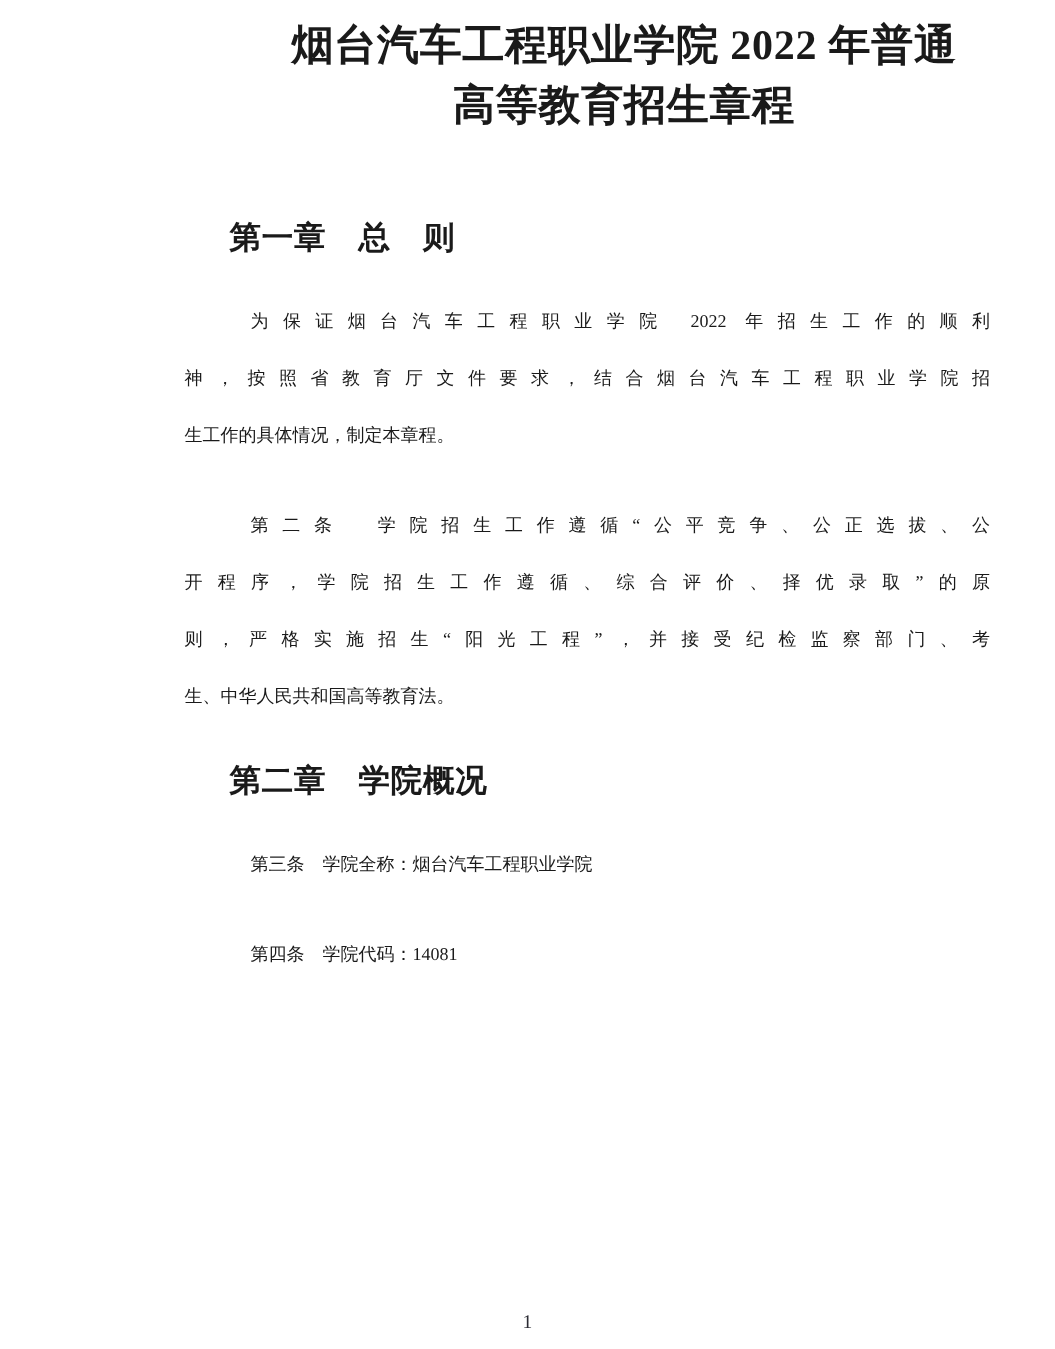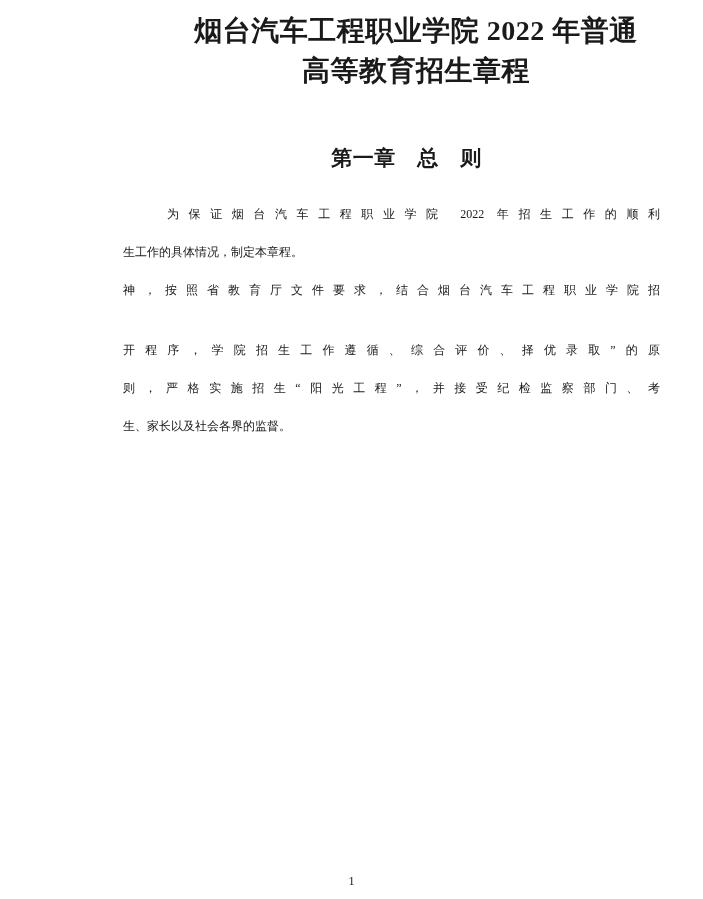--- a/index.html
+++ b/index.html
@@ -30,21 +30,21 @@
     font-weight: bold;
     line-height: 40px;
     text-align: center;
     letter-spacing: 0.5px;
   }
   .title-line { display: block; }
   .chapter-heading {
     font-size: 21px;
     font-weight: bold;
     line-height: 30px;
-    text-align: center;
+    text-align: left;
     padding-left: 30px;
     margin: 0 0 22px 0;
     letter-spacing: 0.5px;
   }
   .paragraph {
     margin: 0 0 22px 0;
     font-size: 12px;
     line-height: 38px;
   }
   .line {
@@ -76,25 +76,35 @@
   <div class="content">
     <h1 class="doc-title">
       <span class="title-line">烟台汽车工程职业学院 2022 年普通</span>
       <span class="title-line">高等教育招生章程</span>
     </h1>
     <div>
         <div>
           <div class="chapter-heading">第一章　总　则</div>
           <div class="paragraph">
             <div class="line first">为保证烟台汽车工程职业学院 2022 年招生工作的顺利</div>
+            <div class="line">神，按照省教育厅文件要求，结合烟台汽车工程职业学院招</div>
             <div class="line last">生工作的具体情况，制定本章程。</div>
-            <div class="line">神，按照省教育厅文件要求，结合烟台汽车工程职业学院招</div>
           </div>
           <div class="paragraph">
+            <div class="line first">第二条　学院招生工作遵循“公平竞争、公正选拔、公</div>
             <div class="line">开程序，学院招生工作遵循、综合评价、择优录取”的原</div>
             <div class="line">则，严格实施招生“阳光工程”，并接受纪检监察部门、考</div>
-            <div class="line last">生、家长以及社会各界的监督。</div>
+            <div class="line last">生、中华人民共和国高等教育法。</div>
+          </div>
+        </div>
+        <div>
+          <div class="chapter-heading">第二章　学院概况</div>
+          <div class="paragraph">
+            <div class="line first last">第三条　学院全称：烟台汽车工程职业学院</div>
+          </div>
+          <div class="paragraph">
+            <div class="line first last">第四条　学院代码：14081</div>
           </div>
         </div>
       </div>
   </div>
   <div class="page-number">1</div>
 </div>
 
 </body></html>

